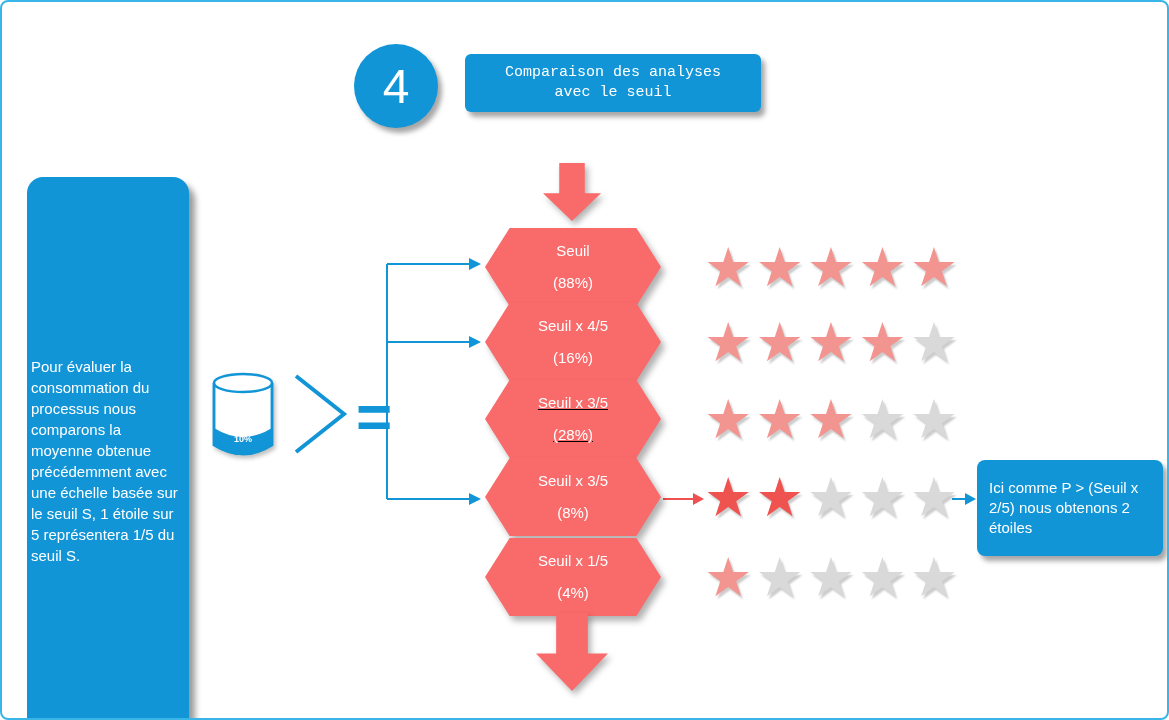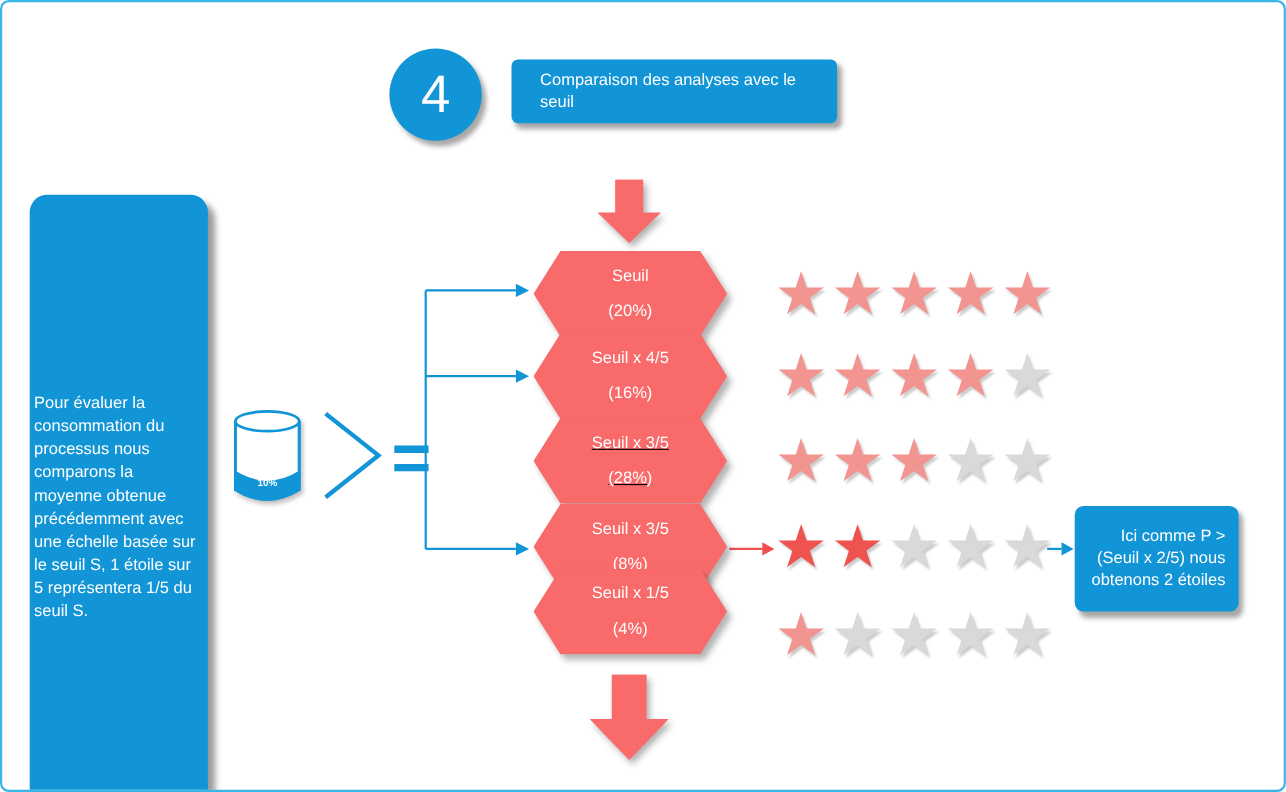--- a/index.html
+++ b/index.html
@@ -3,22 +3,22 @@
 <meta charset="utf-8">
 <style>
   html,body{margin:0;padding:0;background:#ffffff;font-family:"Liberation Sans",sans-serif;}
   #canvas{position:relative;width:1169px;height:720px;background:#ffffff;border:2px solid #3ab5e8;border-radius:8px;box-sizing:border-box;overflow:hidden;}
 
   
   .step-circle{position:absolute;left:352px;top:42px;width:84px;height:84px;border-radius:50%;
     background:var(--blue,#1195d7);color:#fff;display:flex;align-items:center;justify-content:center;
     font-size:48px;box-shadow:4px 5px 5px rgba(0,0,0,.35);}
   .title-box{position:absolute;left:463px;top:52px;width:296px;height:58px;background:var(--blue,#1195d7);
-    border-radius:6px;color:#fff;display:flex;align-items:center;justify-content:center;
-    font-size:15px;line-height:1.35;box-shadow:4px 5px 5px rgba(0,0,0,.35);padding:0 26px;box-sizing:border-box;}
+    border-radius:6px;color:#fff;display:flex;align-items:center;justify-content:center;text-align:center;
+    font-size:15px;line-height:1.35;box-shadow:4px 5px 5px rgba(0,0,0,.35);padding:0 26px;box-sizing:border-box;font-family:Liberation Mono, monospace;}
 
   
   .desc-panel{position:absolute;left:25px;top:175px;width:162px;height:568px;background:var(--blue,#1195d7);
     border-radius:16px;color:#fff;font-size:15px;line-height:1.4;display:flex;align-items:center;
     box-shadow:6px 7px 6px rgba(0,0,0,.4);padding:0 4px;box-sizing:border-box;}
 
   
   .cylinder{position:absolute;left:209px;top:370px;filter:drop-shadow(2px 3px 2px rgba(0,0,0,.25));}
 
   
@@ -43,23 +43,23 @@
   
   .block-arrow{position:absolute;filter:drop-shadow(3px 4px 3px rgba(0,0,0,.3));}
   .block-arrow .shape{width:100%;height:100%;background:var(--salmon,#f96a6a);
     clip-path:polygon(28% 0,72% 0,72% 52%,100% 52%,50% 100%,0 52%,28% 52%);}
 
   
   .star-row{position:absolute;left:702px;height:58px;display:flex;align-items:center;font-size:54px;}
   .star{margin-right:3px;text-shadow:2px 3px 2px rgba(110,110,110,.35);line-height:58px;}
 
   
-  .callout{position:absolute;left:975px;top:458px;width:149px;height:96px;background:var(--blue,#1195d7);
+  .callout{position:absolute;left:975px;top:458px;width:186px;height:96px;background:var(--blue,#1195d7);
     border-radius:8px;color:#fff;font-size:15px;line-height:1.35;display:flex;align-items:center;
-    justify-content:center;text-align:right;box-shadow:4px 5px 5px rgba(0,0,0,.35);padding:12px 12px;box-sizing:border-box;}
+    justify-content:center;text-align:left;box-shadow:4px 5px 5px rgba(0,0,0,.35);padding:12px 12px;box-sizing:border-box;}
 </style>
 </head>
 <body>
 
 <div id="canvas">
 
   <svg class="overlay" width="1169" height="720">
     <polyline points="294,374 342,412 294,450" class="ln-blue" style="stroke-width:4"></polyline>
     <line x1="385" y1="262" x2="385" y2="497" class="ln-blue"></line>
     <line x1="385" y1="262" x2="467" y2="262" class="ln-blue"></line>
@@ -95,42 +95,42 @@
 
   <div class="op-eq">=</div>
 
   <div class="block-arrow" style="left:541px;top:161px;width:58px;height:58px;">
     <div class="shape"></div>
   </div>
 
   <div class="hex-wrap" style="left:483px;top:226px;">
     <div class="hex">
         <span>Seuil</span>
-      <span>(20%)</span>
+      <span>(88%)</span>
       </div>
   </div>
   <div class="hex-wrap" style="left:483px;top:301px;">
     <div class="hex">
         <span>Seuil x 4/5</span>
       <span>(16%)</span>
       </div>
   </div>
   <div class="hex-wrap" style="left:483px;top:378px;text-decoration:underline;">
     <div class="hex">
         <span>Seuil x 3/5</span>
       <span>(28%)</span>
       </div>
   </div>
   <div class="hex-wrap" style="left:483px;top:456px;">
     <div class="hex">
         <span>Seuil x 3/5</span>
       <span>(8%)</span>
       </div>
   </div>
-  <div class="hex-wrap" style="left:483px;top:515px;">
+  <div class="hex-wrap" style="left:483px;top:536px;">
     <div class="hex">
         <span>Seuil x 1/5</span>
       <span>(4%)</span>
       </div>
   </div>
 
   <div class="block-arrow" style="left:534px;top:611px;width:72px;height:78px;">
     <div class="shape"></div>
   </div>
 

